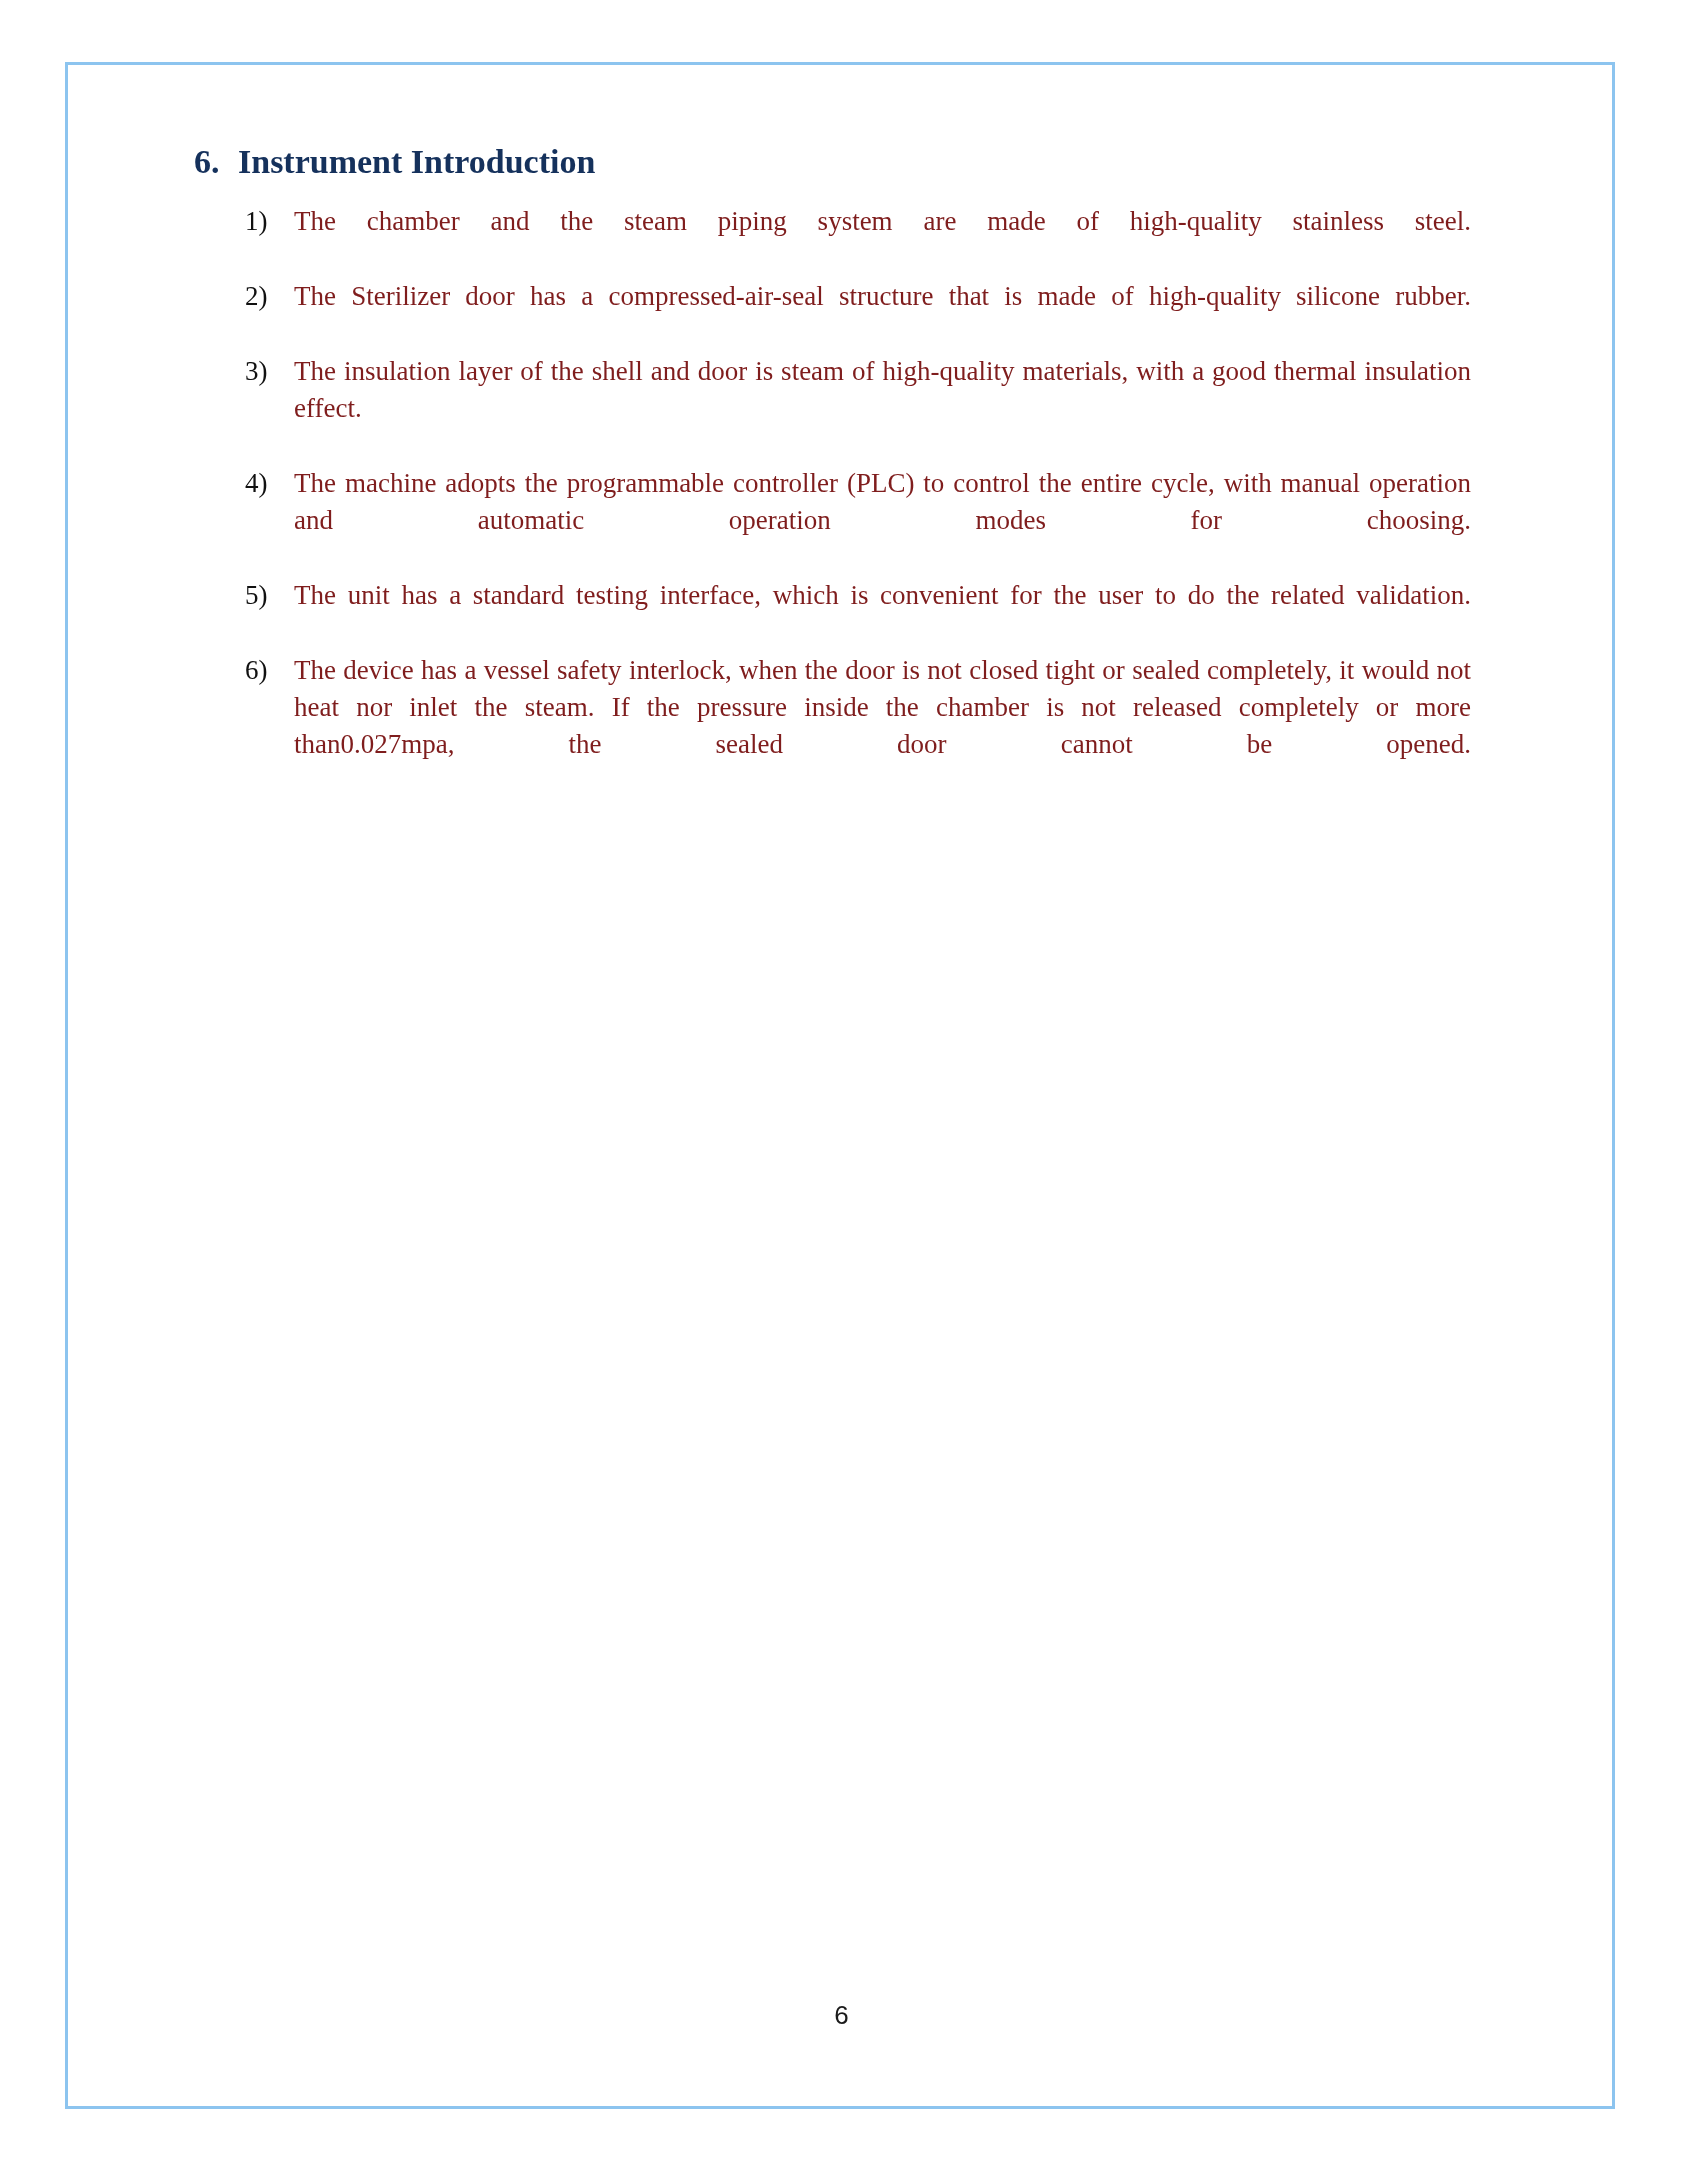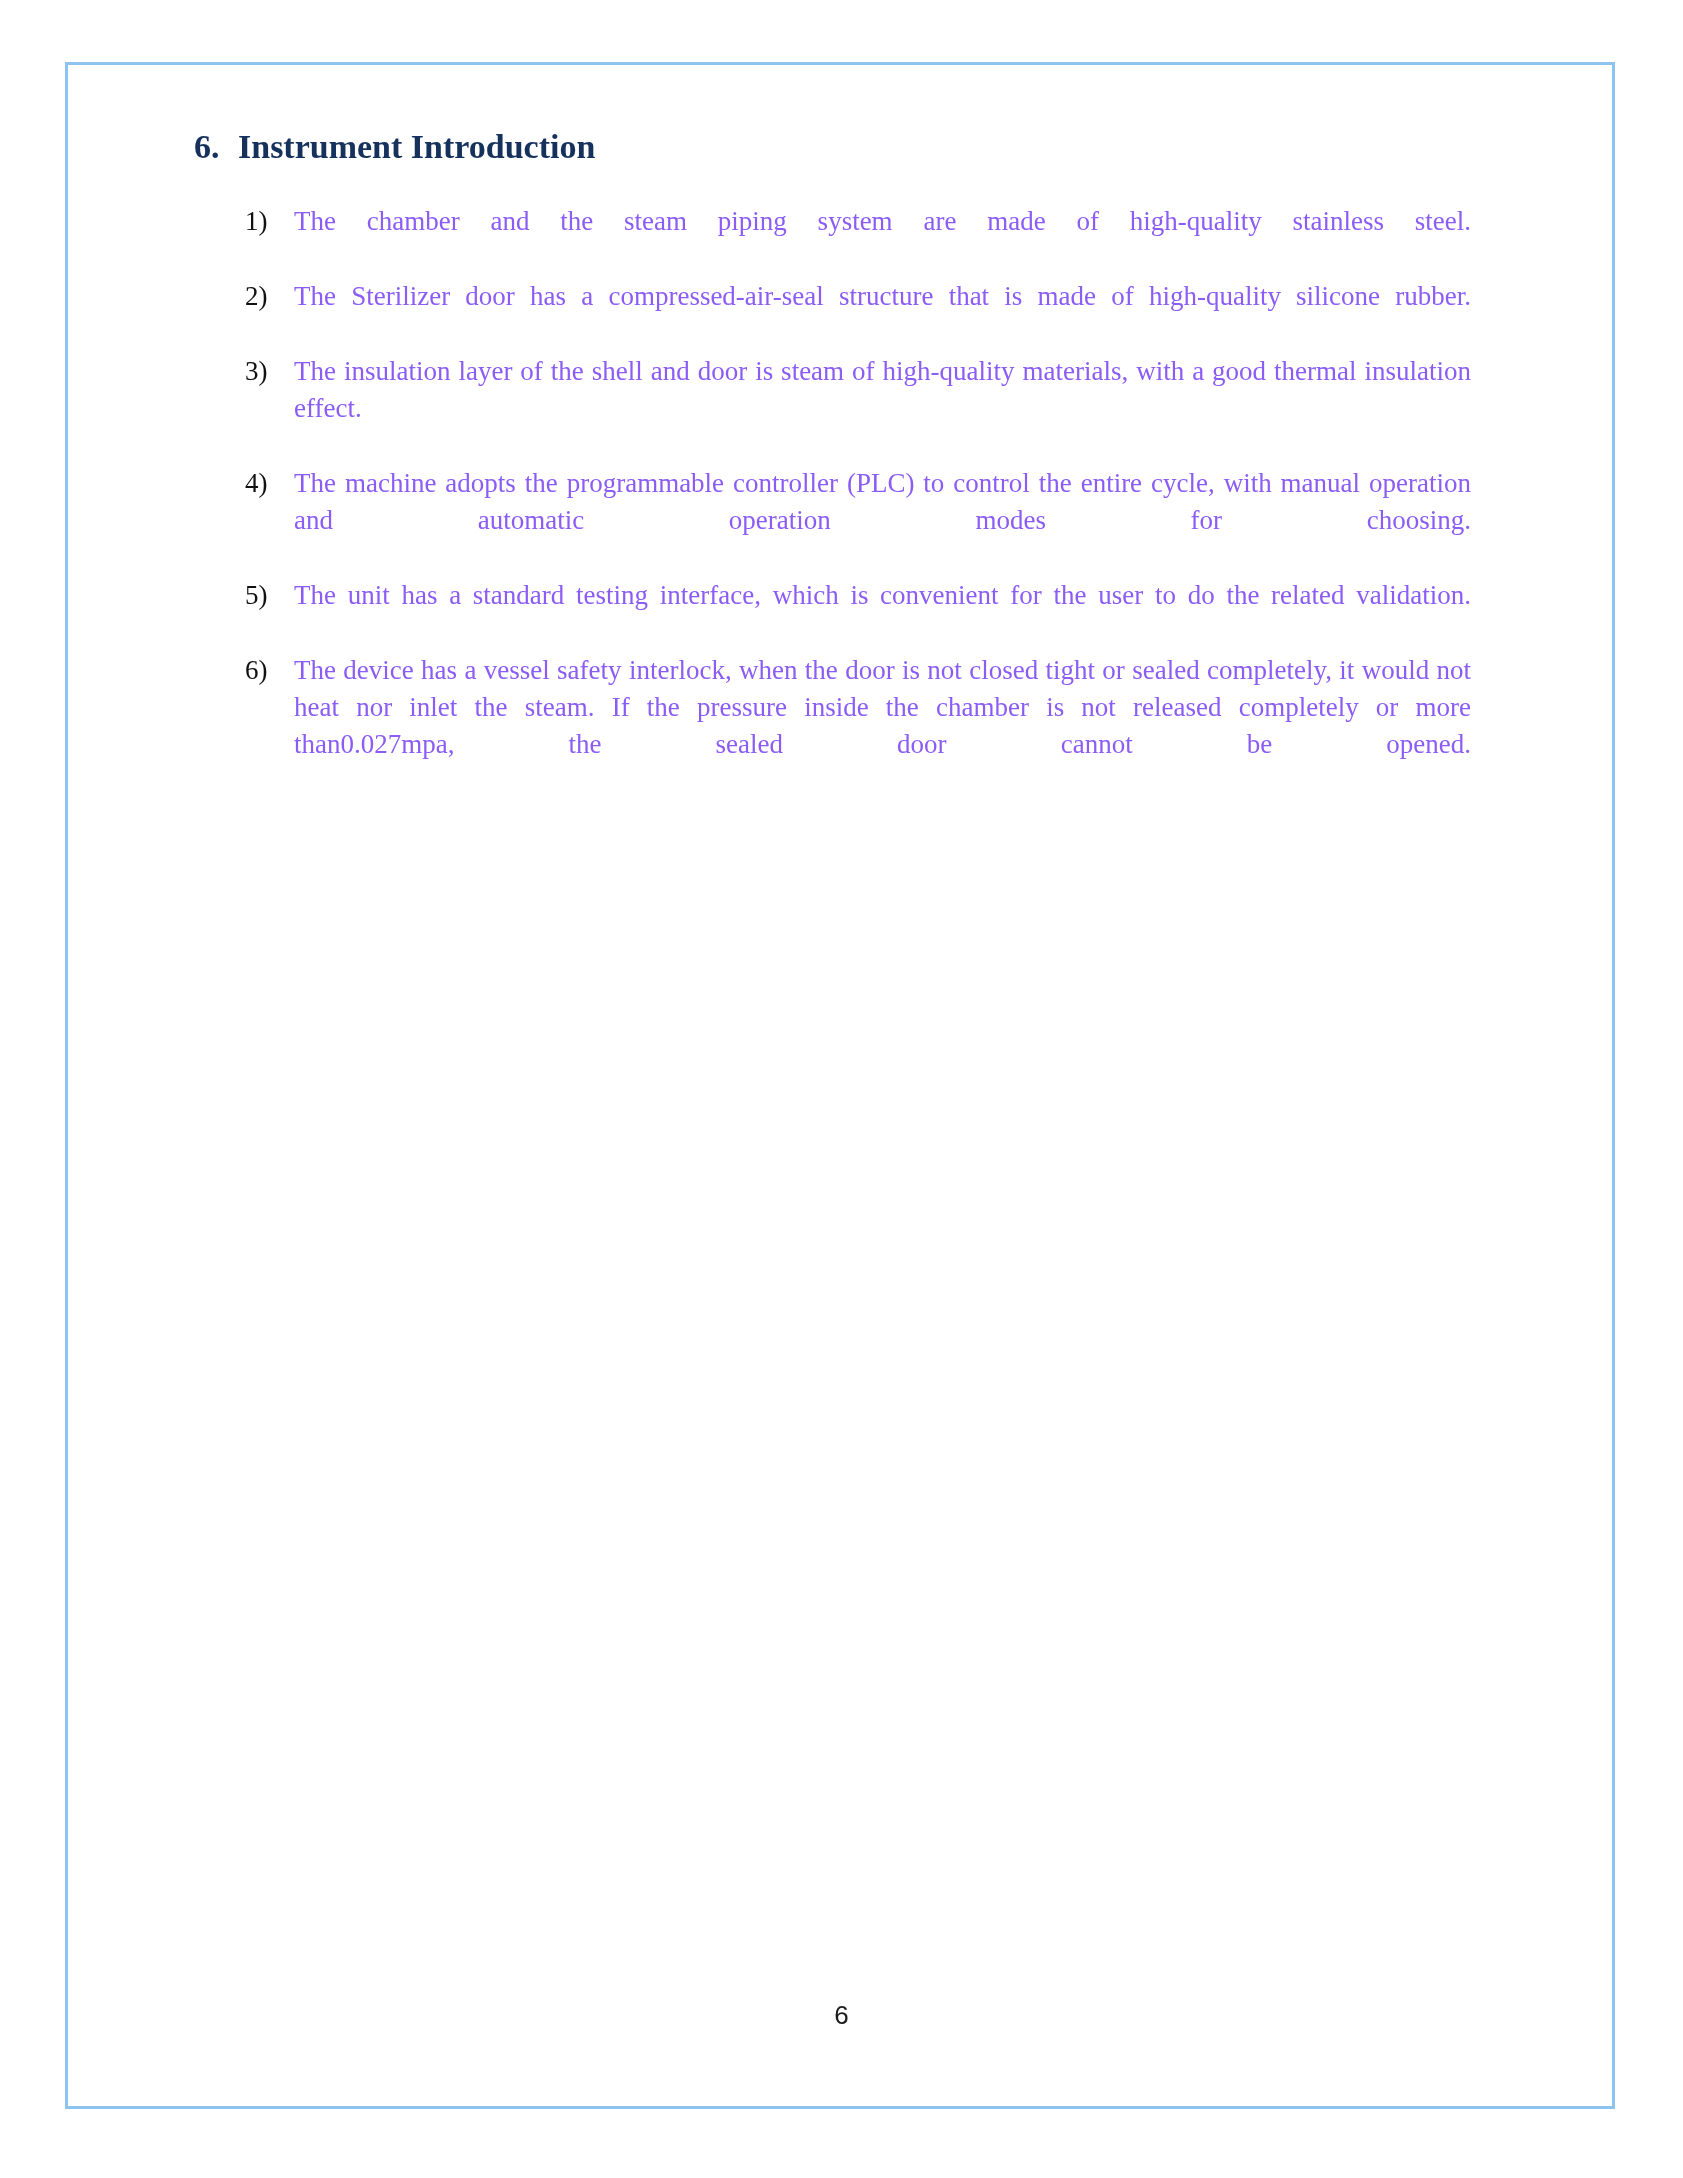--- a/index.html
+++ b/index.html
@@ -76,20 +76,21 @@
     white-space: nowrap;
   }
 
   .section-heading-number {
     width: 44px;
     flex: 0 0 44px;
   }
 
   .section-heading-text {
     flex: 0 1 auto;
+    margin-top: 15px;
   }
 
   
   .intro-list {
     position: absolute;
     left: 245px;
     top: 203px;
     width: 1226px;
     margin: 0;
     padding: 0;
@@ -109,21 +110,21 @@
     font-size: 27px;
     line-height: 37px;
     color: #111111;
     font-family: "Liberation Serif", "DejaVu Serif", serif;
   }
 
   .intro-text {
     flex: 1 1 auto;
     font-size: 27px;
     line-height: 37px;
-    color: #8b5cf6;
+    color: #7f1d1d;
     text-align: justify;
     text-justify: inter-word;
     font-family: "Liberation Serif", "DejaVu Serif", serif;
     hyphens: none;
   }
 
   
   .intro-text::after {
     content: "";
     display: inline-block;

